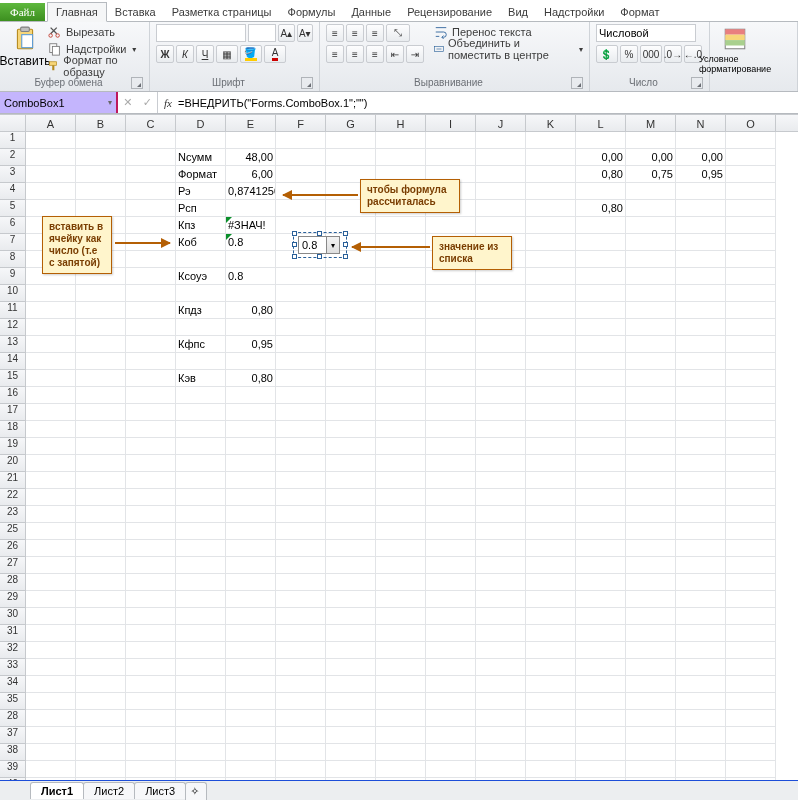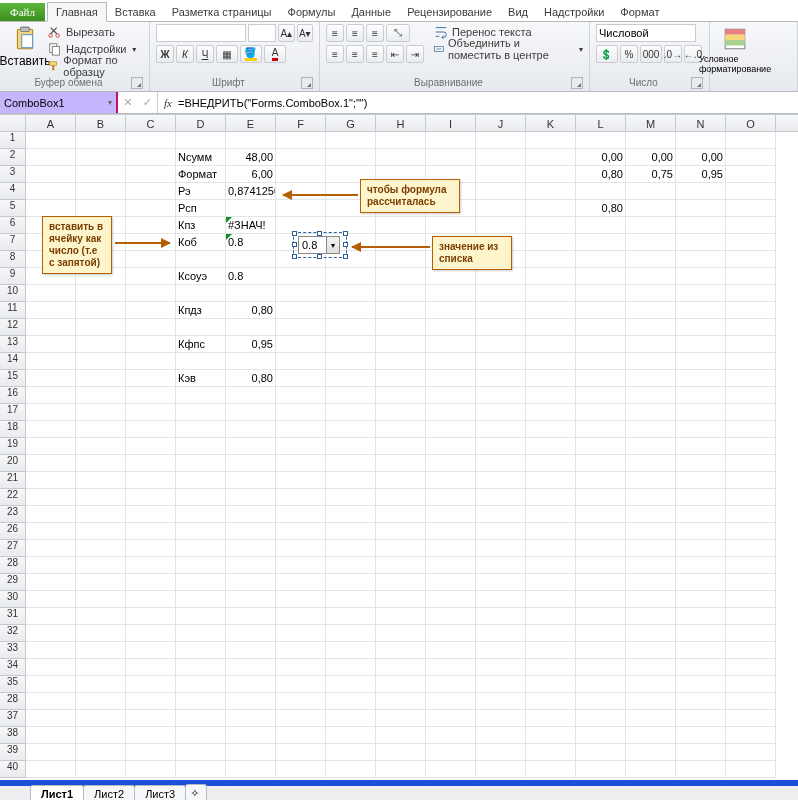--- a/index.html
+++ b/index.html
@@ -40,21 +40,21 @@
   .col-headers { display:flex; height:18px; border-bottom:1px solid #c6c9cd; border-top:1px solid #c6c9cd; background:linear-gradient(#f6f7f9,#e9ebee); }
   .corner { width:26px; border-right:1px solid #c6c9cd; }
   .col-h { width:50px; border-right:1px solid #c6c9cd; text-align:center; font-size:11px; color:#333; line-height:18px; }
   .grid-body { position:relative; }
   .row { display:flex; height:17px; }
   .row-h { width:26px; border-right:1px solid #c6c9cd; border-bottom:1px solid #c6c9cd; text-align:center; font-size:10px; background:linear-gradient(#f6f7f9,#e9ebee); color:#333; }
   .cell { width:50px; height:17px; border-right:1px solid #e2e4e7; border-bottom:1px solid #e2e4e7; padding:0 2px; font-size:11px; line-height:17px; overflow:hidden; white-space:nowrap; }
   .cell.right { text-align:right; }
   .err-mark::before { content:""; position:absolute; top:0; left:0; border-top:6px solid #0a8f2a; border-right:6px solid transparent; }
   
-  .sheet-tabs { position:absolute; bottom:0; left:0; right:0; height:20px; background:#eceef0; border-top:6px solid #1d4ed8; display:flex; align-items:center; padding-left:30px; gap:0; font-size:11px;}
+  .sheet-tabs { position:absolute; bottom:0; left:0; right:0; height:20px; background:#eceef0; border-top:1px solid #1d4ed8; display:flex; align-items:center; padding-left:30px; gap:0; font-size:11px;}
   .stab { padding:2px 10px; background:#f6f7f9; border:1px solid #b6babf; border-bottom:none; border-radius:3px 3px 0 0; margin-right:-1px; }
   .stab.active { background:#fff; font-weight:bold; }
   
   .callout { position:absolute; background:#fff5cc; border:1px solid #b45f04; color:#7a3e02; font-size:10px; padding:4px 6px; line-height:12px; box-shadow:1px 1px 2px rgba(0,0,0,.2); font-weight:bold; }
   .arrow { position:absolute; height:2px; background:#b45f04; }
   .arrow::after { content:""; position:absolute; right:-1px; top:-4px; border-left:10px solid #b45f04; border-top:5px solid transparent; border-bottom:5px solid transparent; }
   .arrow.rev::after { right:auto; left:-1px; border-left:none; border-right:10px solid #b45f04; }
   
   .combo { position:absolute; width:42px; height:18px; background:#fff; border:1px solid #888; display:flex; align-items:center; font-size:11px; }
   .combo span { flex:1; padding-left:3px; }
@@ -672,20 +672,38 @@
         <div class="cell"></div>
         <div class="cell"></div>
         <div class="cell"></div>
         <div class="cell"></div>
         <div class="cell right"></div>
         <div class="cell right"></div>
         <div class="cell right"></div>
         <div class="cell"></div>
       </div>
       <div class="row">
+        <div class="row-h">25</div>
+        <div class="cell"></div>
+        <div class="cell"></div>
+        <div class="cell"></div>
+        <div class="cell"></div>
+        <div class="cell right"></div>
+        <div class="cell"></div>
+        <div class="cell"></div>
+        <div class="cell"></div>
+        <div class="cell"></div>
+        <div class="cell"></div>
+        <div class="cell"></div>
+        <div class="cell right"></div>
+        <div class="cell right"></div>
+        <div class="cell right"></div>
+        <div class="cell"></div>
+      </div>
+      <div class="row">
         <div class="row-h">26</div>
         <div class="cell"></div>
         <div class="cell"></div>
         <div class="cell"></div>
         <div class="cell"></div>
         <div class="cell right"></div>
         <div class="cell"></div>
         <div class="cell"></div>
         <div class="cell"></div>
         <div class="cell"></div>

